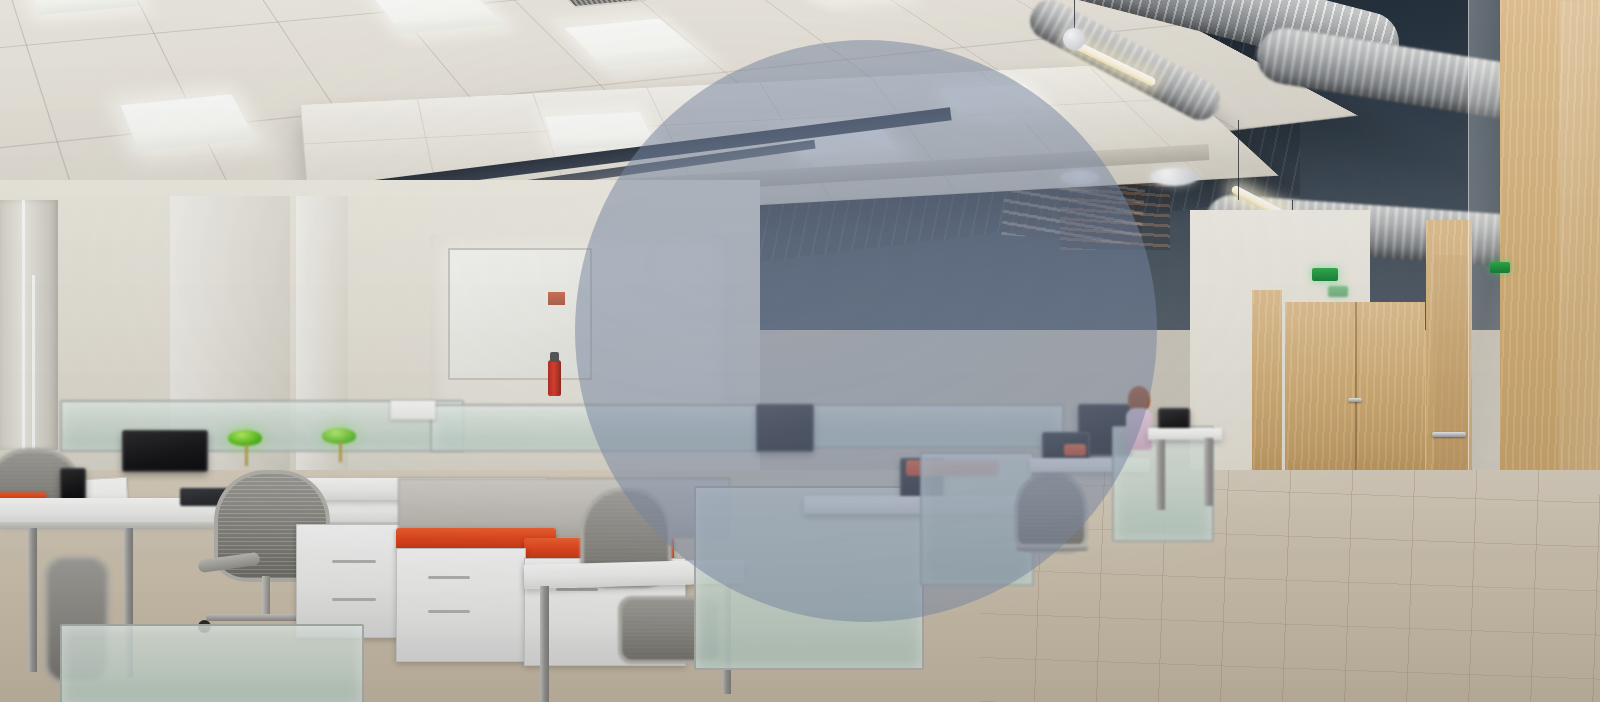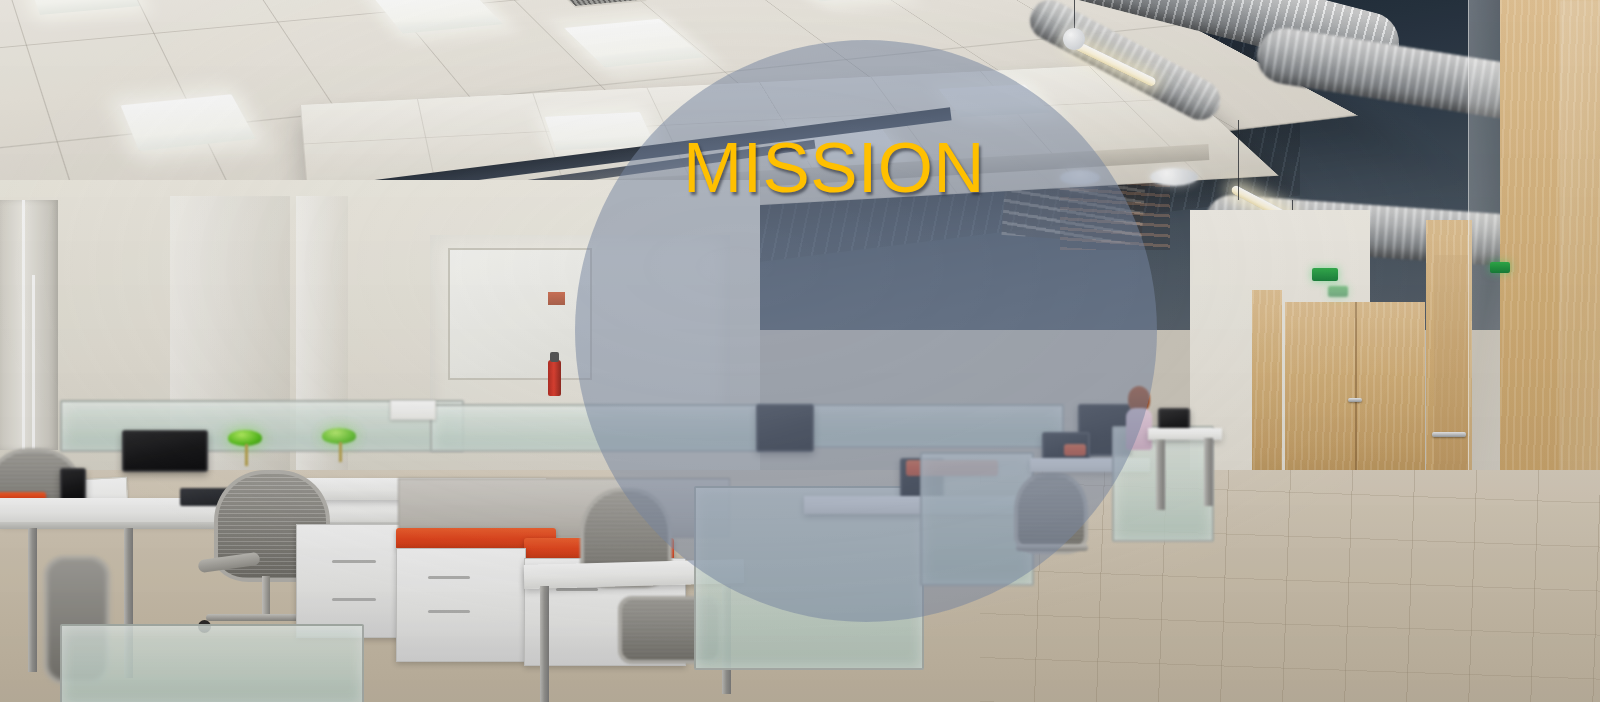--- a/index.html
+++ b/index.html
@@ -500,16 +500,15 @@
     <div class="desk blur-soft" style="left:1148px;top:428px;width:74px;height:12px;"></div>
     <div class="leg blur-soft" style="left:1156px;top:440px;height:70px;"></div>
     <div class="leg blur-soft" style="left:1204px;top:438px;height:68px;"></div>
 
     <div class="photo-grade"></div>
   </div>
 
   <div class="circle-overlay"></div>
 
   <div class="text-block">
-    <h1 class="mission-title">MISSION</h1>
   </div>
 
 </div>
 
 </body></html>

